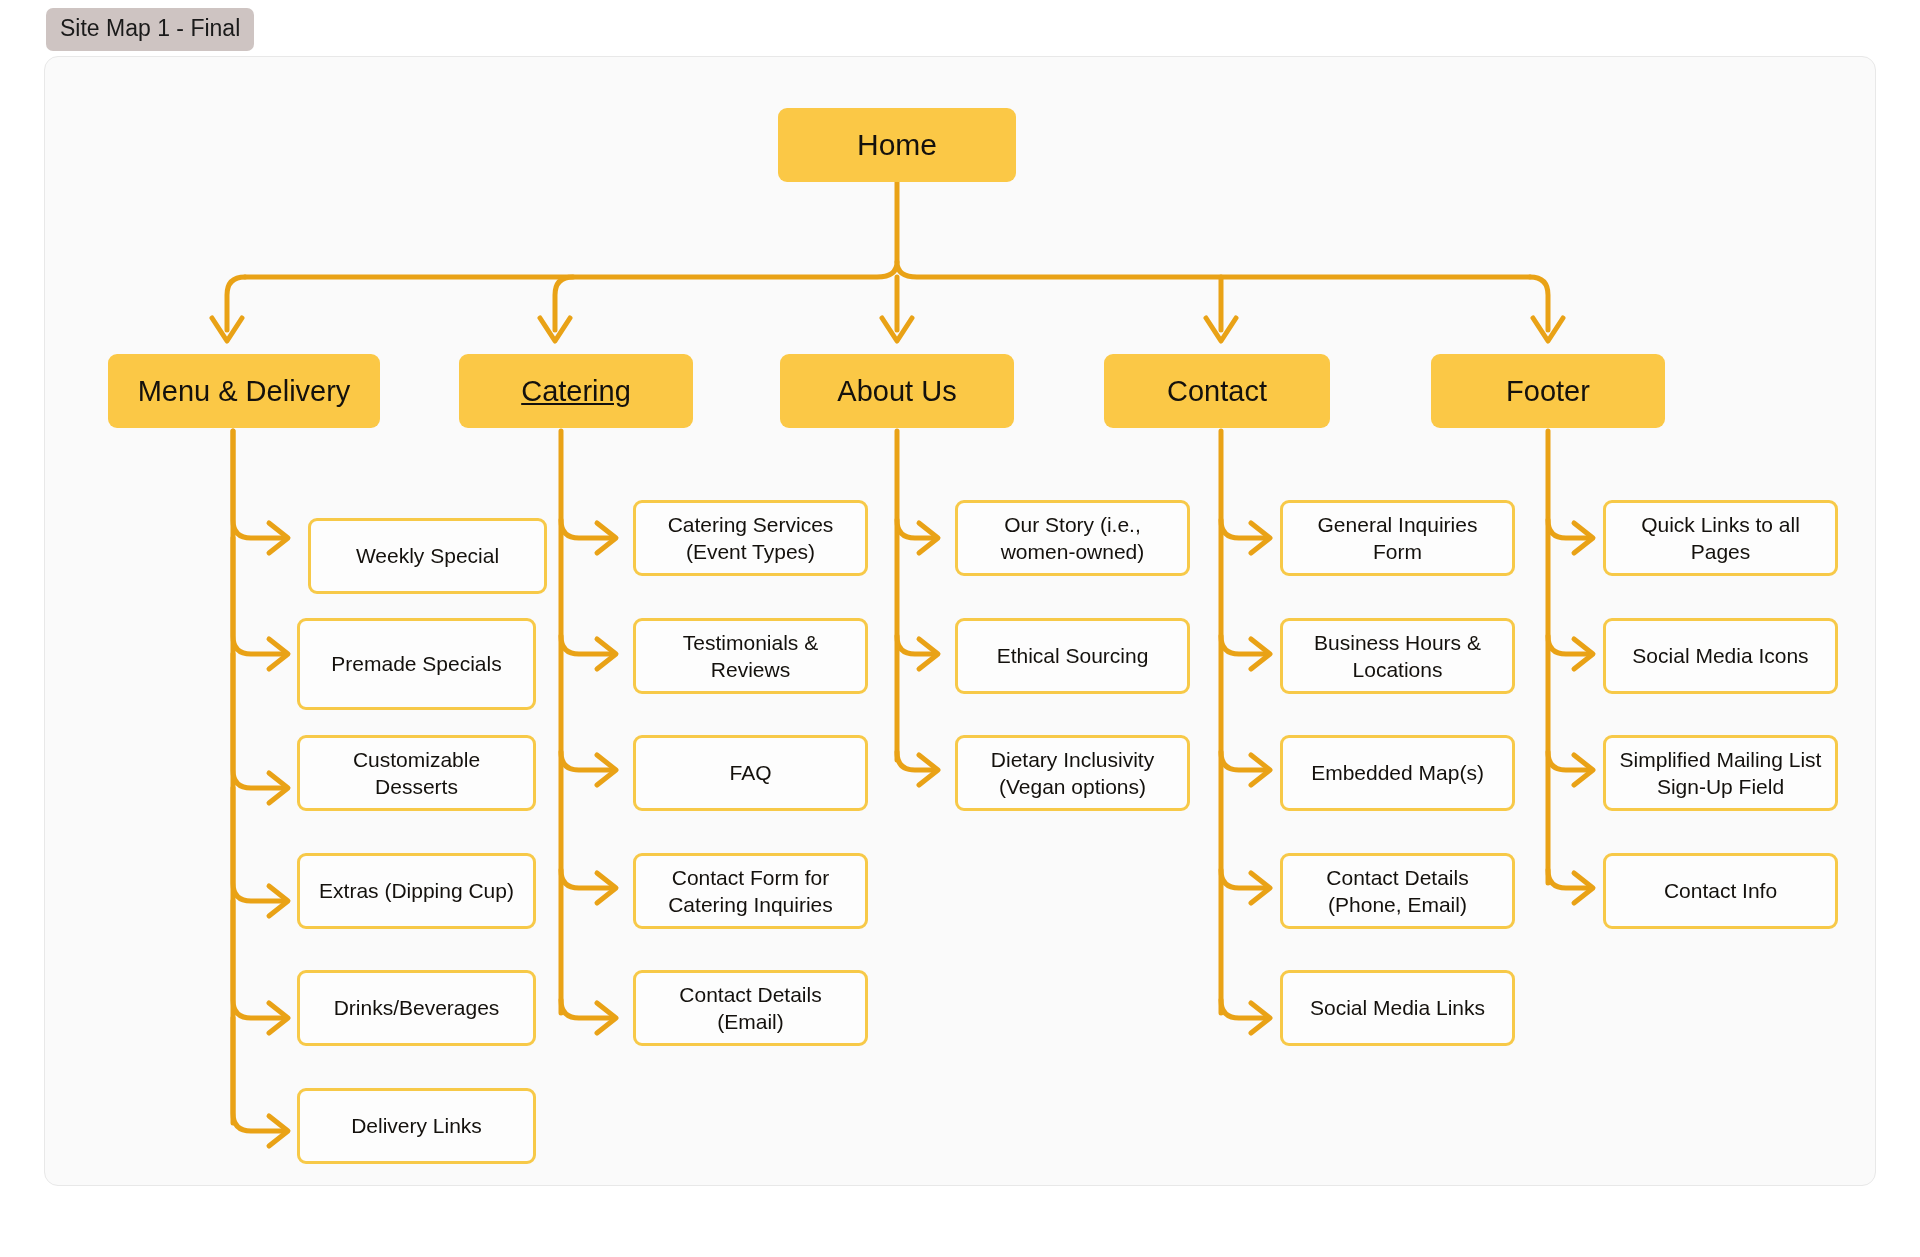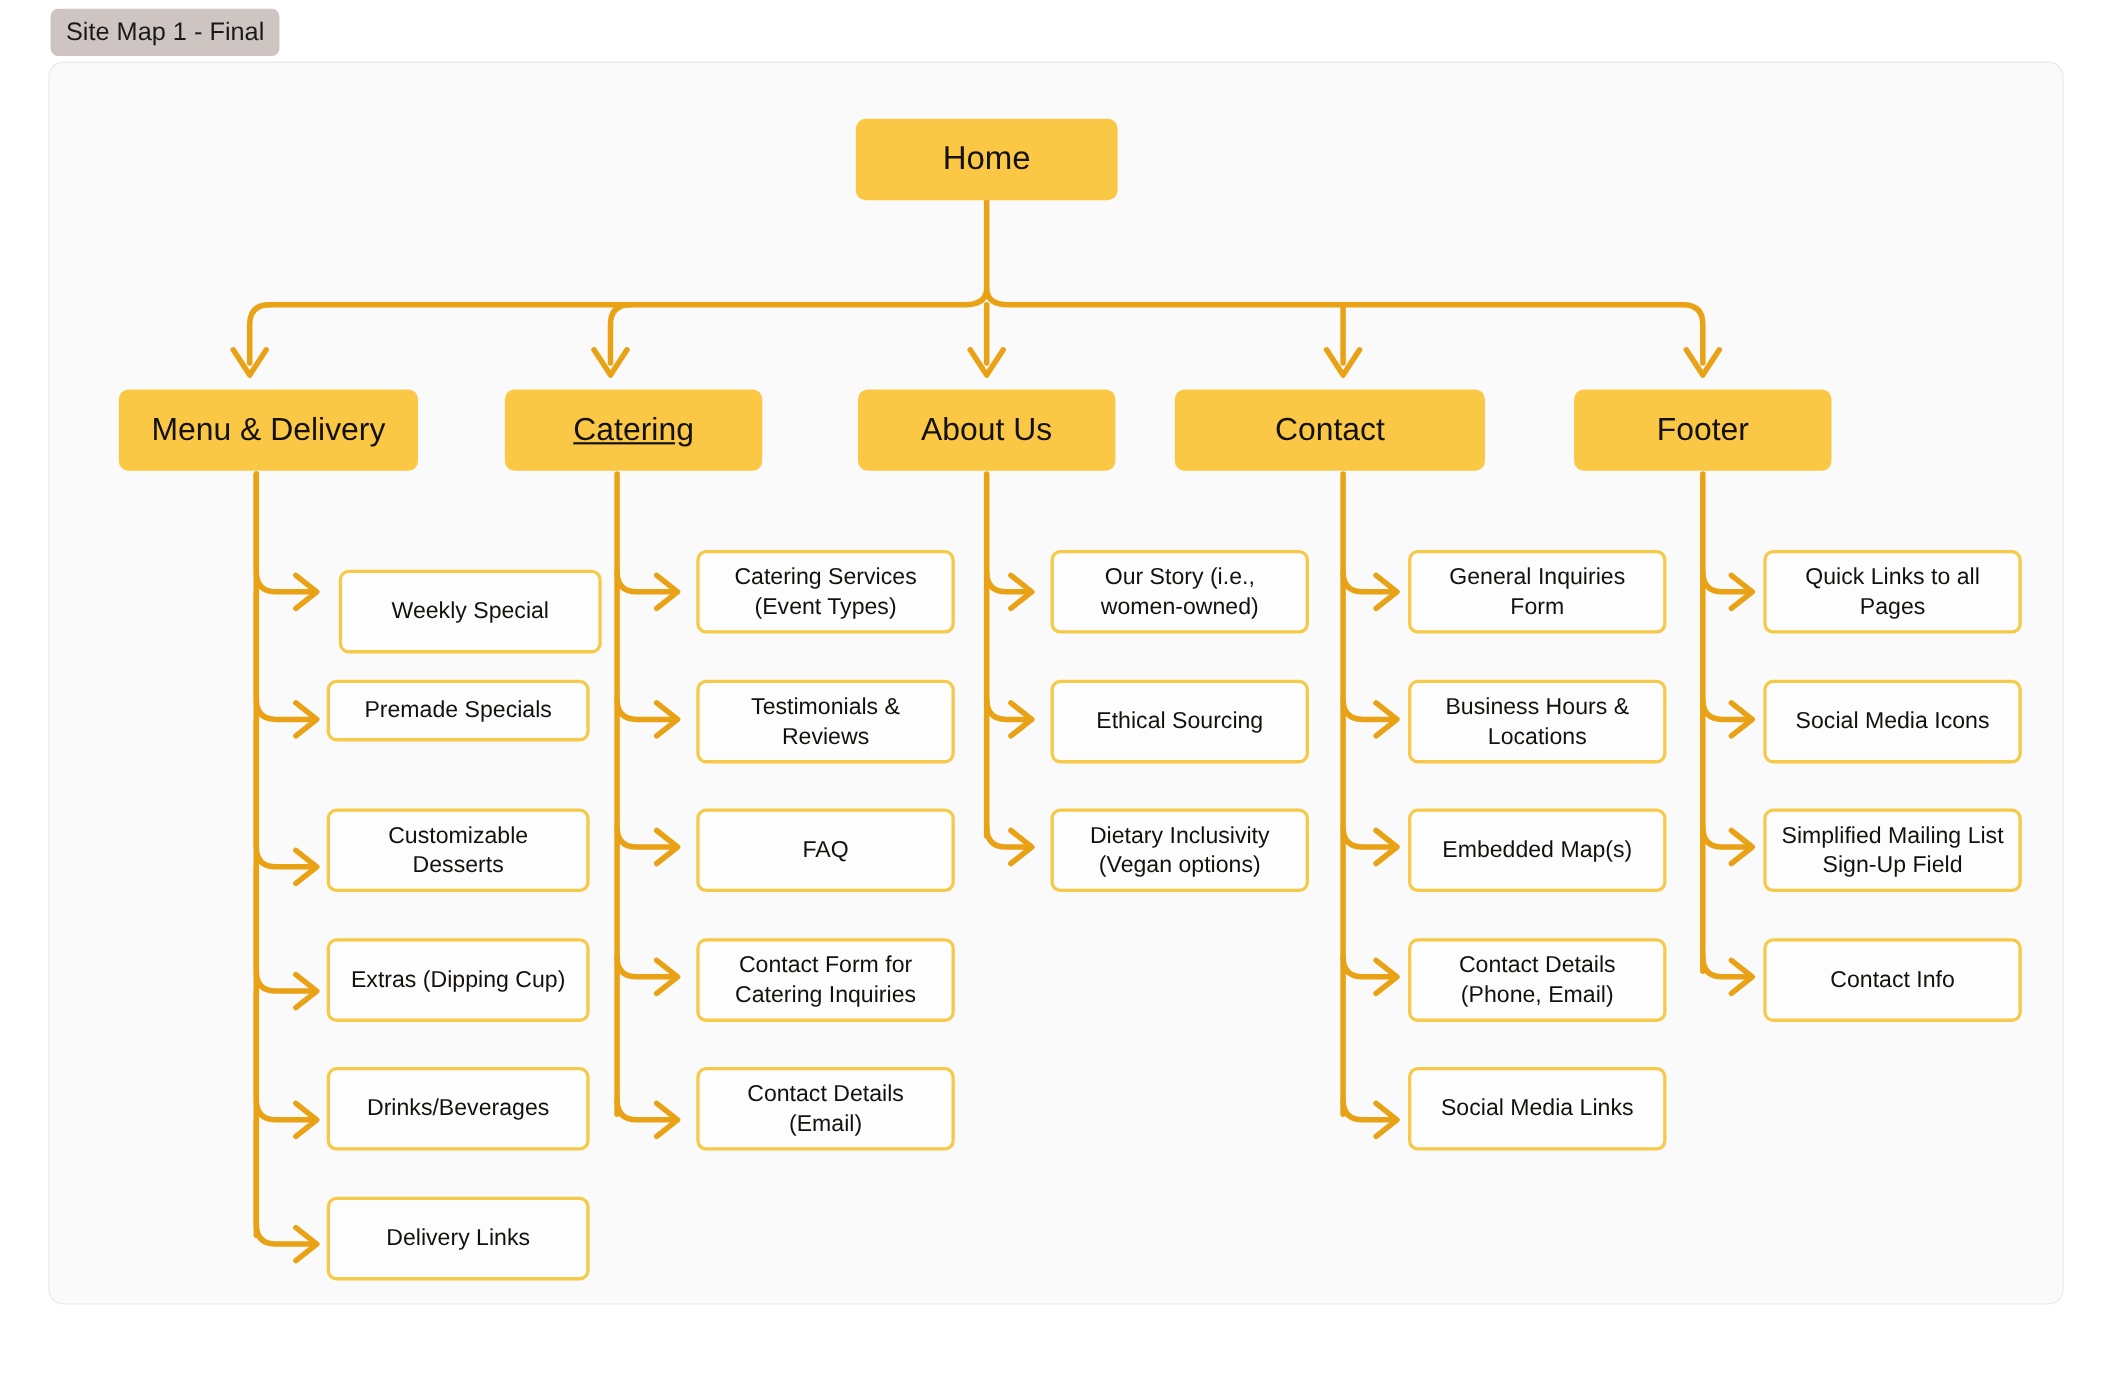--- a/index.html
+++ b/index.html
@@ -128,31 +128,31 @@
 
 <div class="node lvl2" style="left:108px;top:354px;width:272px;height:74px;">
   <span>Menu &amp; Delivery</span>
 </div>
 <div class="node lvl2" style="left:459px;top:354px;width:234px;height:74px;text-decoration:underline;">
   <span>Catering</span>
 </div>
 <div class="node lvl2" style="left:780px;top:354px;width:234px;height:74px;">
   <span>About Us</span>
 </div>
-<div class="node lvl2" style="left:1068px;top:354px;width:282px;height:74px;">
+<div class="node lvl2" style="left:1104px;top:354px;width:226px;height:74px;">
   <span>Contact</span>
 </div>
 <div class="node lvl2" style="left:1431px;top:354px;width:234px;height:74px;">
   <span>Footer</span>
 </div>
 
 <div class="node leaf" style="left:297px;top:518px;width:239px;height:76px;margin-left:11px;">
   <span>Weekly Special</span>
 </div>
-<div class="node leaf" style="left:297px;top:618px;width:239px;height:56px;">
+<div class="node leaf" style="left:297px;top:618px;width:239px;height:92px;">
   <span>Premade Specials</span>
 </div>
 <div class="node leaf" style="left:297px;top:735px;width:239px;height:76px;">
   <span>Customizable Desserts</span>
 </div>
 <div class="node leaf" style="left:297px;top:853px;width:239px;height:76px;">
   <span>Extras (Dipping Cup)</span>
 </div>
 <div class="node leaf" style="left:297px;top:970px;width:239px;height:76px;">
   <span>Drinks/Beverages</span>

